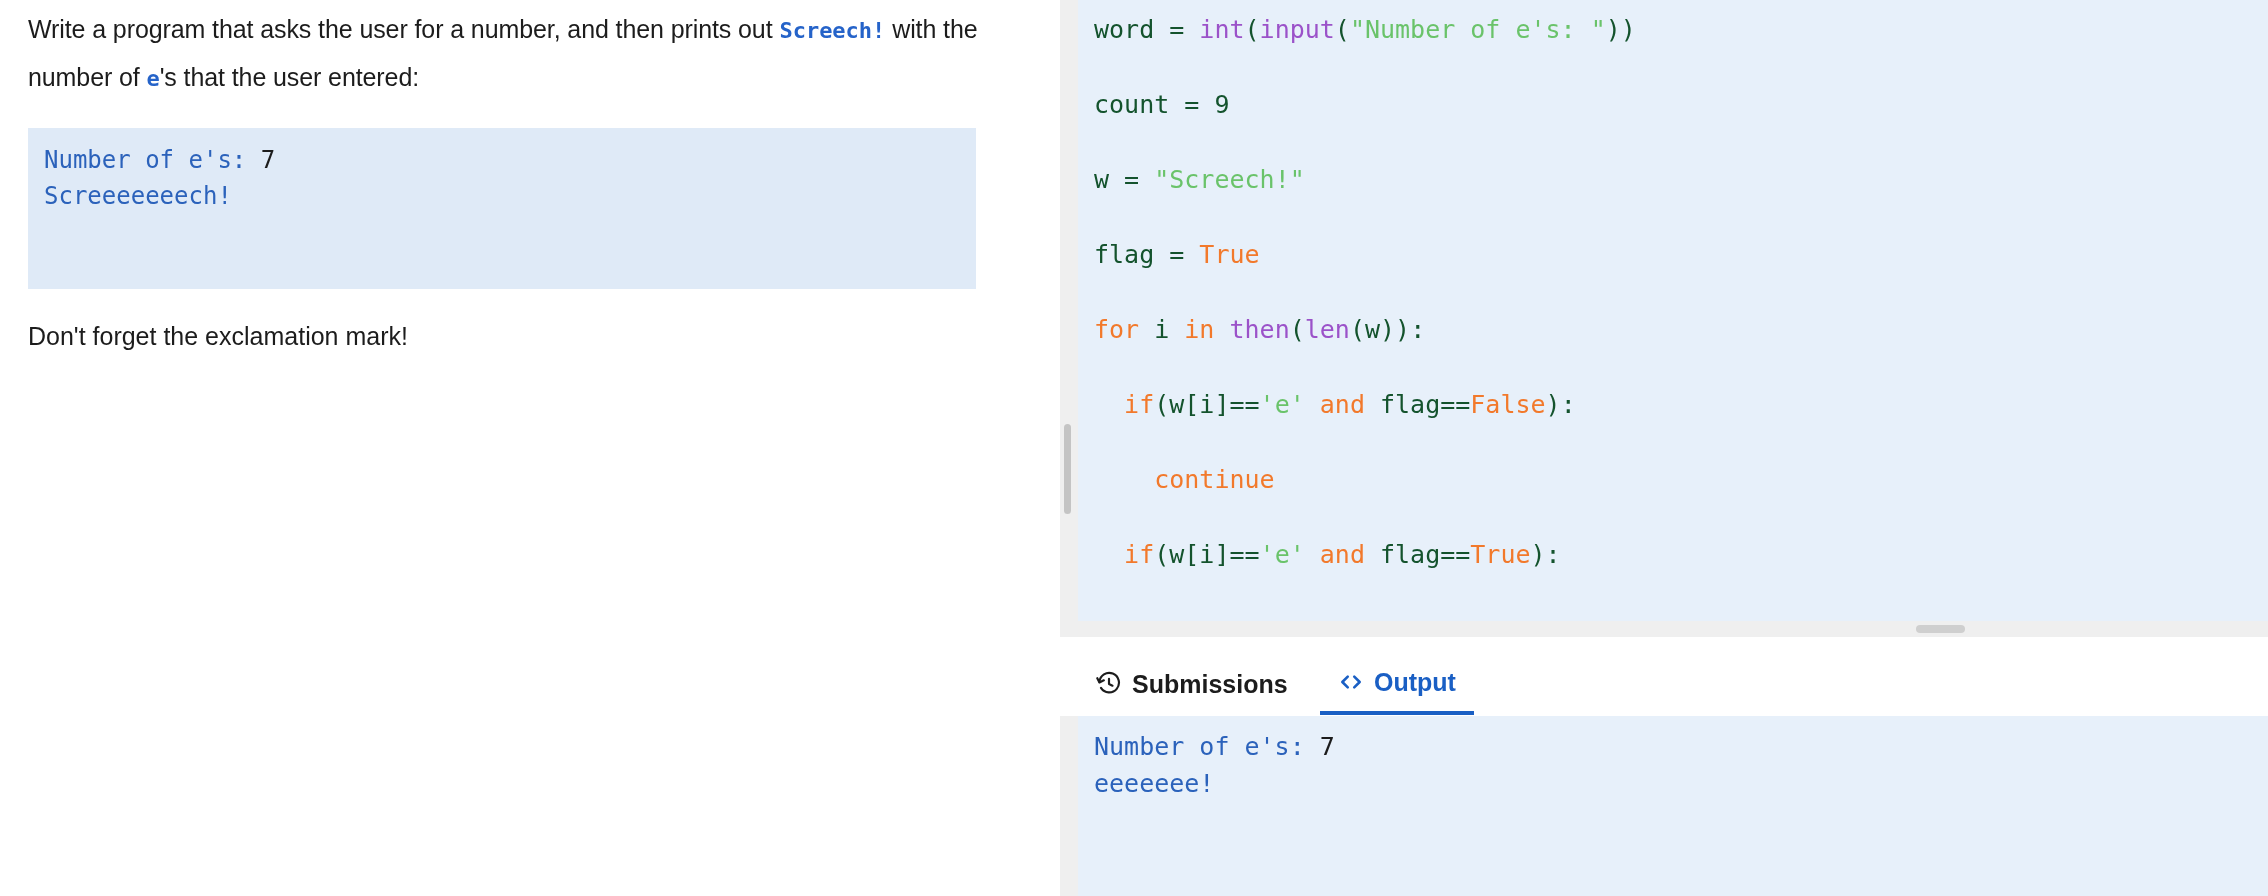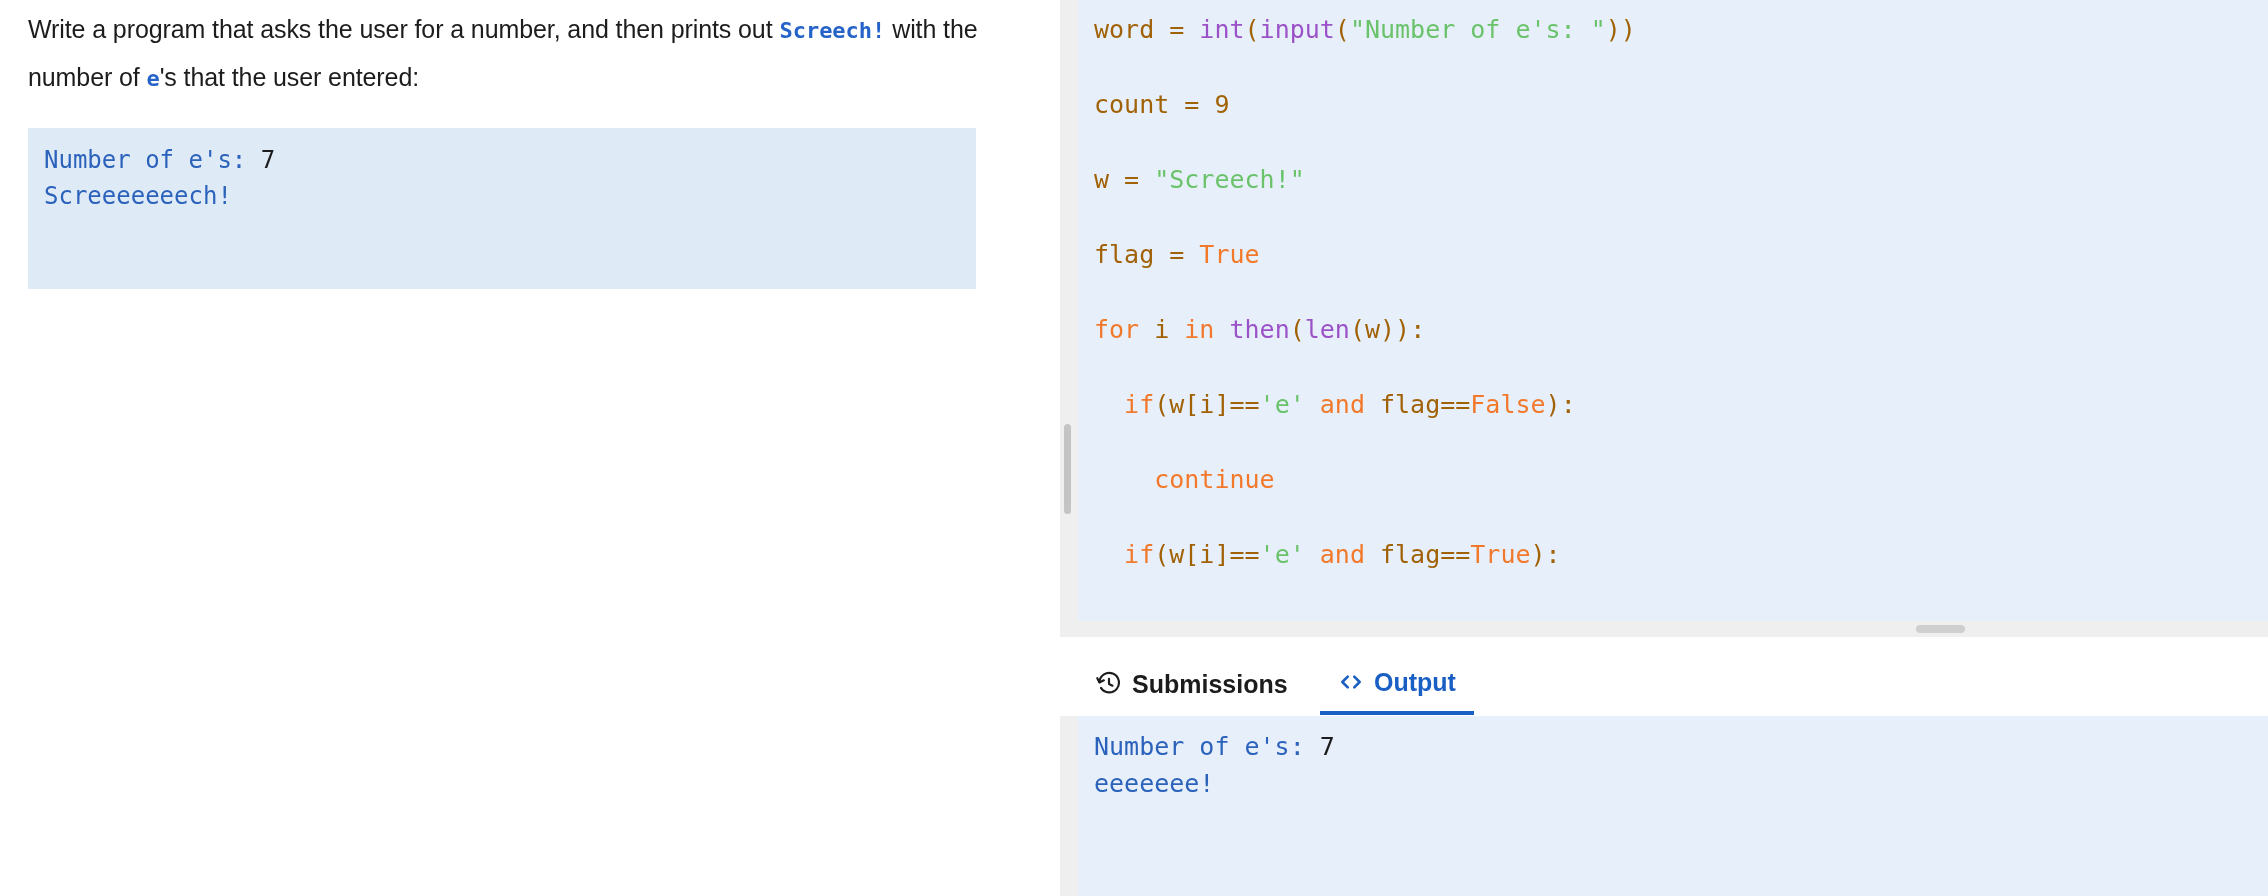--- a/index.html
+++ b/index.html
@@ -127,21 +127,21 @@
     line-height: 75px;
     height: 75px;
     color: #1c1c1c;
     white-space: pre;
     padding-left: 16px;
   }
   .tok-fn   { color: #9b52c9; }
   .tok-str  { color: #6ac36a; }
   .tok-kw   { color: #f2792b; }
   .tok-bool { color: #f2792b; }
-  .tok-plain{ color: #a16207; margin-top: 32px; }
+  .tok-plain{ color: #14532d; margin-top: 32px; }
 
   #editor-hscroll-track {
     position: absolute;
     left: 18px;
     bottom: 0;
     width: 1190px;
     height: 16px;
     background: #efefef;
   }
   #editor-hscroll-thumb {
@@ -239,20 +239,21 @@
   <div class="prompt-text">
     <span>Write a program that asks the user for a number, and then prints out</span>
     <span class="inline-code">Screech!</span><span> with the number of </span><span class="inline-code-e">e</span><span>'s that the user entered:</span>
   </div>
 
   <div id="sample-output-box">
     <div class="sample-line"><span>Number of e's: </span><span class="num">7</span></div>
     <div class="sample-line">Screeeeeeech!</div>
   </div>
 
+  <div class="note-text">Don't forget the exclamation mark!</div>
 </div>
 
 <div id="right-pane">
 
   <div id="code-editor">
     <div id="editor-gutter">
       <div id="editor-vscroll-thumb"></div>
     </div>
     <div id="code-lines">
         <div class="code-line"><span class="tok-plain">word = </span><span class="tok-fn">int</span><span class="tok-plain">(</span><span class="tok-fn">input</span><span class="tok-plain">(</span><span class="tok-str">"Number of e's: "</span><span class="tok-plain">))</span></div>

